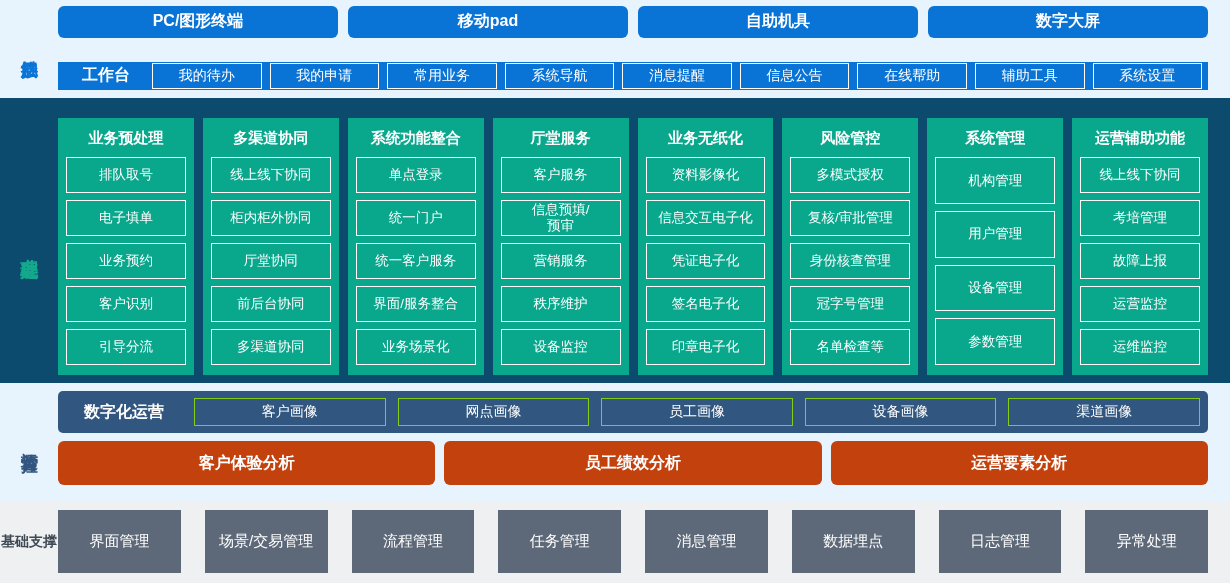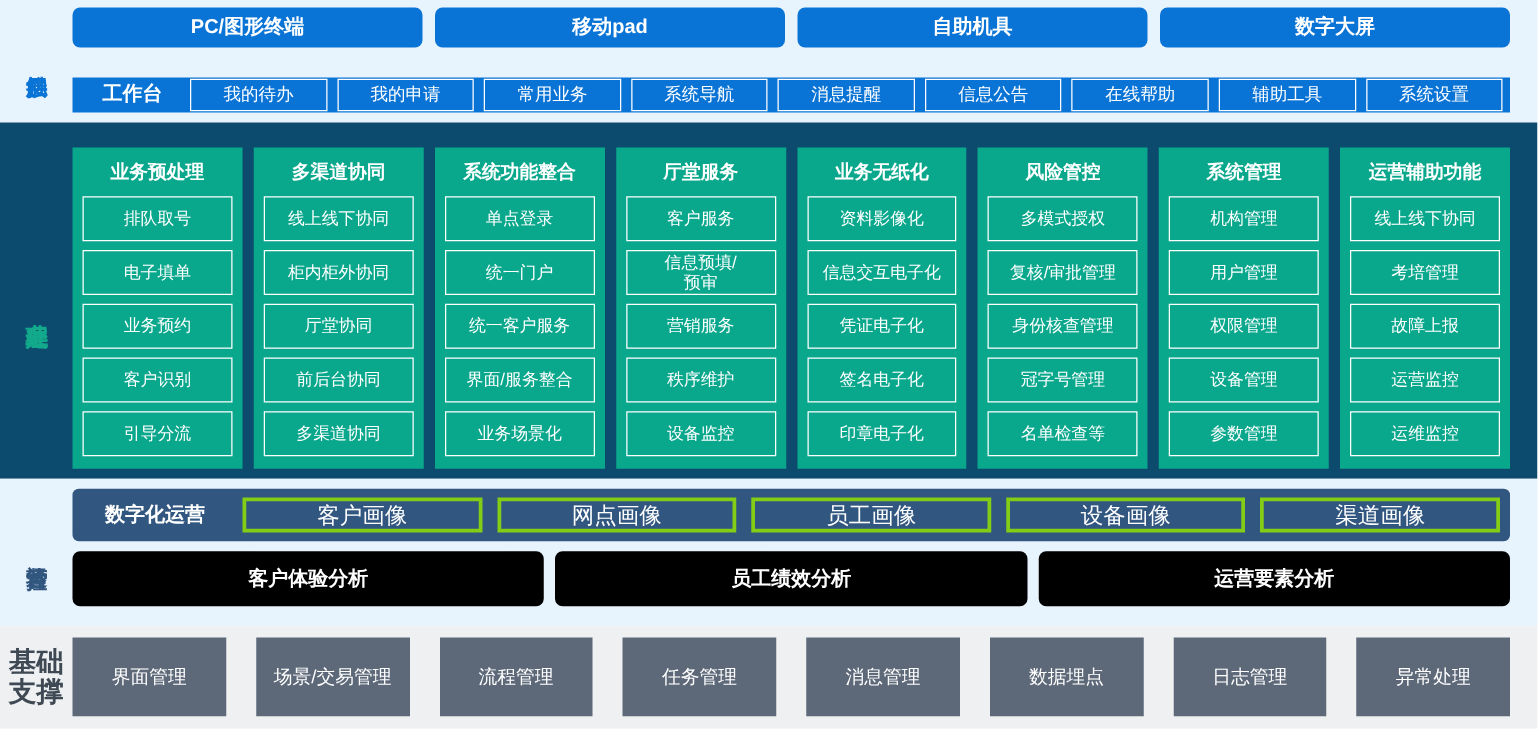--- a/index.html
+++ b/index.html
@@ -15,21 +15,21 @@
   .layer { display: flex; align-items: stretch; width: 100%; }
   .layer-label {
     width: 58px; flex: 0 0 58px;
     display: flex; align-items: center; justify-content: center;
     font-weight: bold; font-size: 17px; line-height: 1.06;
     writing-mode: vertical-rl; text-orientation: upright;
     letter-spacing: 1px;
   }
   .layer-label.two-line {
     writing-mode: horizontal-tb; text-orientation: mixed;
-    flex-direction: column; font-size: 22px; letter-spacing: 0px;
+    flex-direction: row; font-size: 14px; letter-spacing: 0px;
   }
   .layer-body { flex: 1 1 auto; display: flex; flex-direction: column; }
 
   
   .layer-touch { background: #e7f3fd; height: 98px; padding: 6px 0 8px 0; }
   .layer-touch .layer-label { color: #0a74d6; }
   .layer-touch .layer-body { padding-right: 22px; gap: 24px; }
   .touch-row-top { display: flex; gap: 10px; height: 40px; }
   .touch-chan {
     flex: 1 1 0; background: #0a74d6; border-radius: 6px;
@@ -71,26 +71,26 @@
   
   .layer-ops { background: #e7f3fd; height: 118px; padding: 8px 0 10px 0; }
   .layer-ops .layer-label { color: #31567f; }
   .layer-ops .layer-body { gap: 8px; padding-right: 22px; }
   .ops-row-top {
     height: 42px; background: #31567f; border-radius: 5px;
     display: flex; align-items: center; padding: 0 8px; gap: 12px;
   }
   .ops-title { color:#fff; font-weight: bold; font-size: 16px; padding: 0 18px; white-space: nowrap; }
   .ops-item {
-    flex: 1 1 0; height: 28px; border: 3px solid #84cc16; color: #fff; font-size: 18px;
+    flex: 1 1 0; height: 28px; border: 1px solid #84cc16; color: #fff; font-size: 14px;
     display: flex; align-items: center; justify-content: center;
   }
   .ops-row-bot { height: 44px; display: flex; gap: 9px; }
   .ops-analysis {
-    flex: 1 1 0; background: #000000; border-radius: 6px; color: #fff;
+    flex: 1 1 0; background: #c2410c; border-radius: 6px; color: #fff;
     font-weight: bold; font-size: 16px;
     display: flex; align-items: center; justify-content: center;
   }
 
   
   .layer-base { background: #eef0f2; height: 82px; padding: 9px 0 10px 0; }
   .layer-base .layer-label { color: #3f4954; }
   .layer-base .layer-body { flex-direction: row; gap: 24px; padding-right: 22px; }
   .base-item {
     flex: 1 1 0; background: #5d6878; color: #ffffff; font-size: 15px;
@@ -182,21 +182,20 @@
         <div class="biz-cell">复核/审批管理</div>
         <div class="biz-cell">身份核查管理</div>
         <div class="biz-cell">冠字号管理</div>
         <div class="biz-cell">名单检查等</div>
       </div>
 
       <div class="biz-col">
         <div class="biz-col-title">系统管理</div>
         <div class="biz-cell">机构管理</div>
         <div class="biz-cell">用户管理</div>
-        <div class="biz-cell">权限管理</div>
         <div class="biz-cell">设备管理</div>
         <div class="biz-cell">参数管理</div>
       </div>
 
       <div class="biz-col">
         <div class="biz-col-title">运营辅助功能</div>
         <div class="biz-cell">线上线下协同</div>
         <div class="biz-cell">考培管理</div>
         <div class="biz-cell">故障上报</div>
         <div class="biz-cell">运营监控</div>

